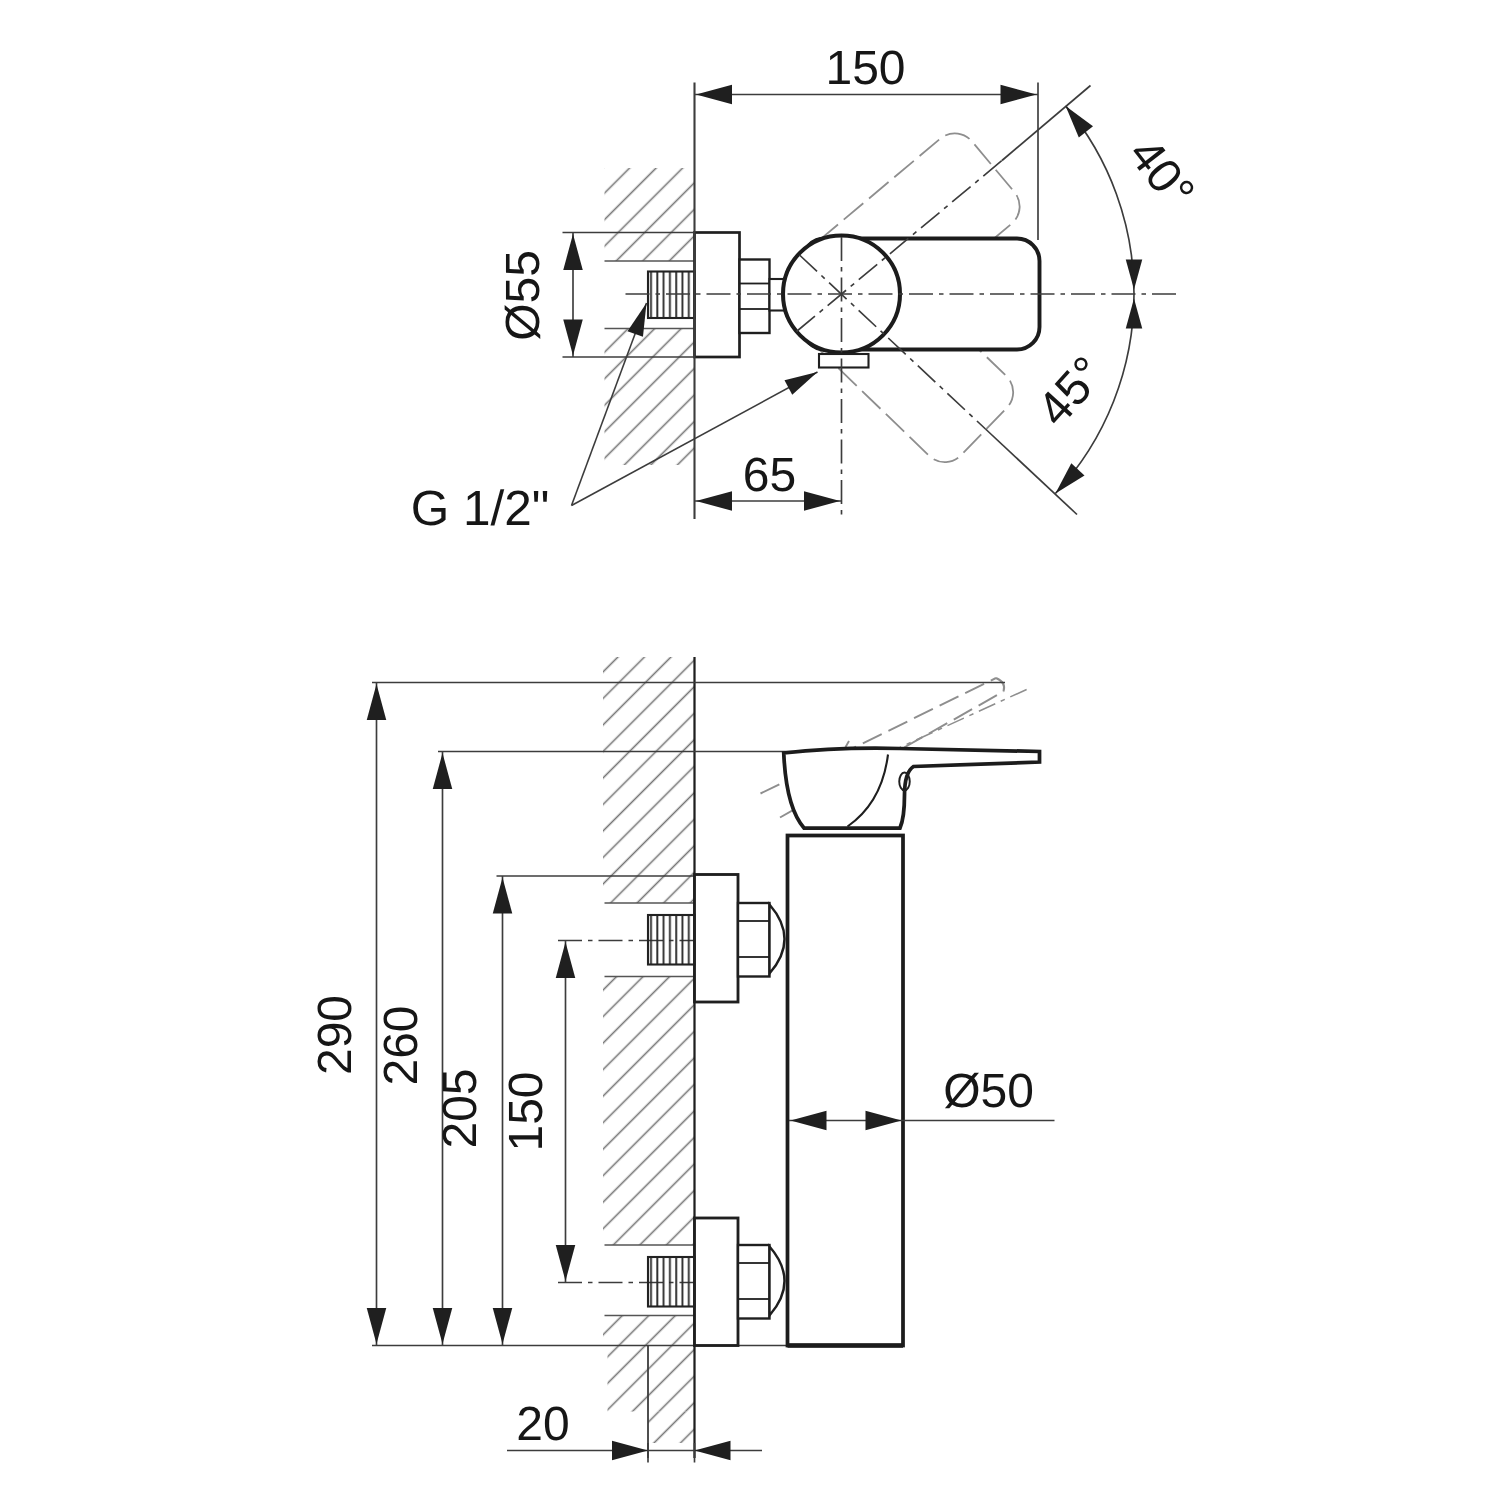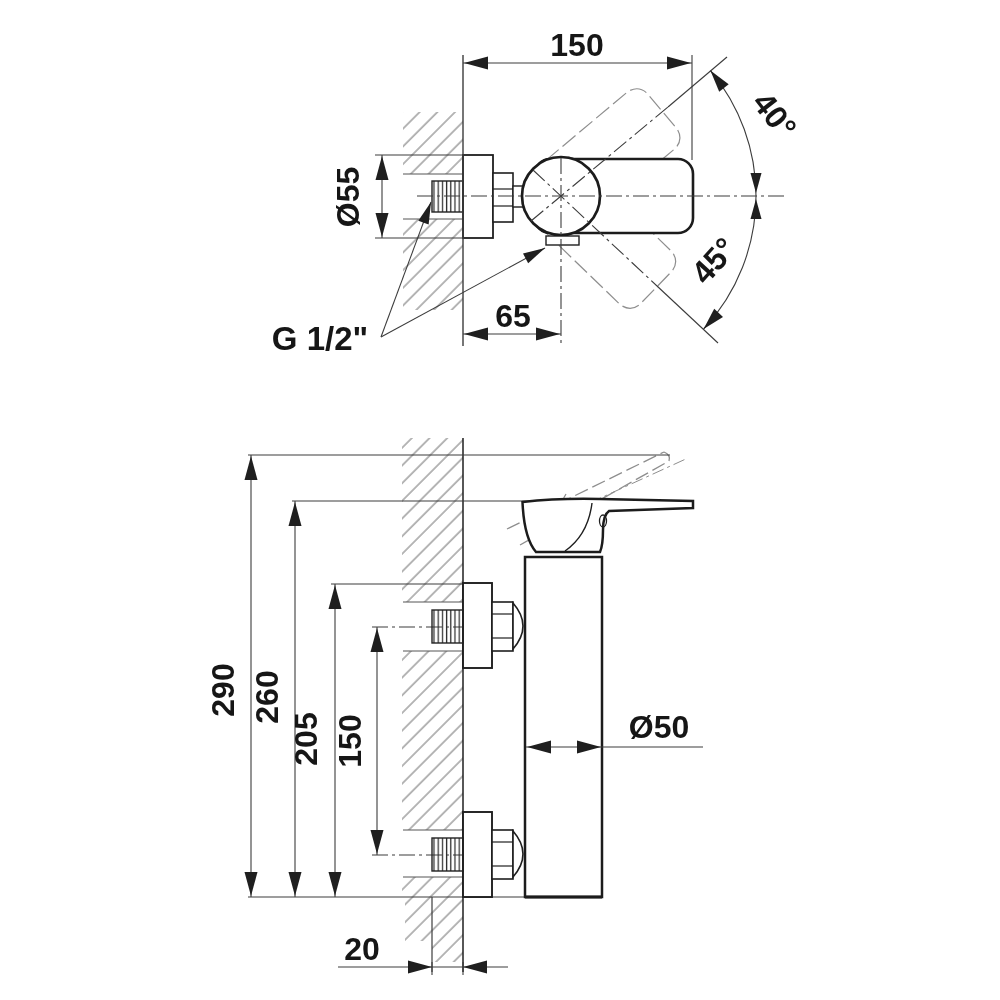--- a/index.html
+++ b/index.html
@@ -1,17 +1,17 @@
 <!DOCTYPE html>
 <html><head>
 <meta charset="utf-8">
 <style>
   html,body{margin:0;padding:0;background:#fff;}
   .stage{position:relative;width:1000px;height:1000px;background:#ffffff;overflow:hidden;
-         font-family:"Liberation Sans", sans-serif;font-weight:bold;}
+         font-family:"Liberation Sans", sans-serif;}
   svg{display:block;}
   text{fill:#161616;font-family:"Liberation Sans", sans-serif;}
   .dimtxt{font-size:32px;}
   .ltxt{font-size:33px;}
 </style>
 </head>
 <body>
 
 <div class="stage">
 <svg width="1000" height="1000" viewBox="0 0 1000 1000">

